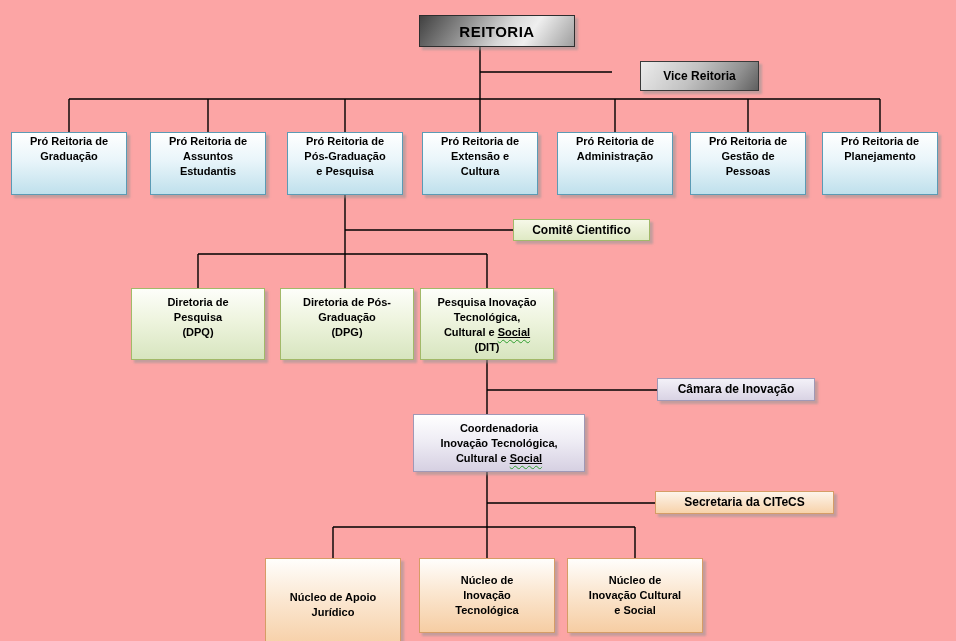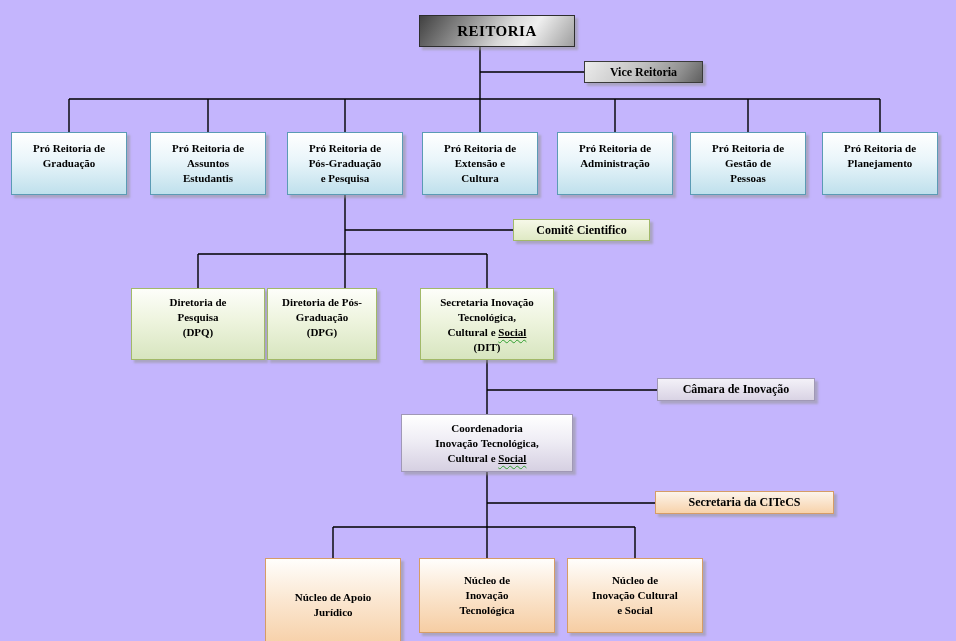--- a/index.html
+++ b/index.html
@@ -1,31 +1,31 @@
 <!DOCTYPE html>
 <html style="--connector: #000000; --blue_border: #5b9bb5; --blue_fill: #bfe0ec; --green_border: #a2b969; --green_fill: #d7e5bf; --purple_border: #a098b6; --purple_fill: #d6d0e2; --orange_border: #d69c66; --orange_fill: #f6cda3; --squiggle: #2f9e2f;"><head>
 <meta charset="utf-8">
 <style>
   html,body { margin:0; padding:0; background:#ffffff; }
   body { width:956px; height:641px; font-family:"Liberation Sans", sans-serif; }
-  .stage { position:relative; width:956px; height:641px; overflow:hidden; background:#c4b5fd;font-family:Liberation Serif, serif; }
+  .stage { position:relative; width:956px; height:641px; overflow:hidden; background:#fca5a5; }
 
   svg.connectors { position:absolute; left:0; top:0; z-index:1; }
   .conn { stroke:var(--connector,#000000); stroke-width:1.4; fill:none; }
 
   .node {
     position:absolute; z-index:2; box-sizing:border-box;
     text-align:center; font-weight:bold; color:#000;
     font-size:11px; line-height:15px;
     box-shadow:3px 3px 2px rgba(150,150,150,.55);
   }
   .lbl { white-space:pre-line; }
 
   
-  .top-text { padding-top:8px; }
+  .top-text { padding-top:1px; }
 
   
   .mid-text { display:flex; flex-direction:column; align-items:center; justify-content:center; }
 
   .gray-root {
     border:1.5px solid #2e2e2e;
     background:linear-gradient(125deg,#414141 0%,#8a8a8a 28%,#d8d8d8 55%,#efefef 70%,#9e9e9e 100%);
     font-size:15px; letter-spacing:.5px;
   }
   .gray-sub {
@@ -43,20 +43,21 @@
     padding-top:6px;
   }
   .green-ribbon {
     border:1.4px solid var(--green_border,#a2b969);
     background:linear-gradient(to bottom,#f6f8e8 0%,#dfe9c4 100%);
     font-size:12px;
   }
   .purple {
     border:1.4px solid var(--purple_border,#a098b6);
     background:linear-gradient(to bottom,#ffffff 0%,#efedf5 45%,var(--purple_fill,#d6d0e2) 100%);
+    margin-left:12px;
   }
   .purple-ribbon {
     border:1.4px solid var(--purple_border,#a098b6);
     background:linear-gradient(to bottom,#f3f1f8 0%,#d9d3e4 100%);
     font-size:12px;
     align-items:center;
   }
   .orange {
     border:1.4px solid var(--orange_border,#d69c66);
     background:linear-gradient(to bottom,#fffefc 0%,#fbe7d1 45%,var(--orange_fill,#f6cda3) 100%);
@@ -83,21 +84,21 @@
     <path class="conn" d="M198 254 H487 M198 254 V288 M345 254 V288 M487 254 V288"></path>
     <path class="conn" d="M487 360 V414 M487 390 H657"></path>
     <path class="conn" d="M487 472 V527 M487 503 H655"></path>
     <path class="conn" d="M333 527 H635 M333 527 V558 M487 527 V558 M635 527 V558"></path>
   </svg>
 
   <div class="node gray-root mid-text" style="left:419px;top:15px;width:156px;height:32px">
     <div class="lbl">REITORIA</div>
   </div>
 
-  <div class="node gray-sub mid-text" style="left:584px;top:61px;width:119px;height:22px">
+  <div class="node gray-sub mid-text" style="left:640px;top:61px;width:119px;height:30px">
     <div class="lbl">Vice Reitoria</div>
   </div>
 
   <div class="node blue top-text" style="left:11px;top:132px;width:116px;height:63px">
     <div class="lbl">Pró Reitoria de
 Graduação</div>
   </div>
   <div class="node blue top-text" style="left:150px;top:132px;width:116px;height:63px">
     <div class="lbl">Pró Reitoria de
 Assuntos
@@ -129,27 +130,27 @@
 
   <div class="node green" style="left:131px;top:288px;width:134px;height:72px">
     <div class="lbl">Diretoria de
 Pesquisa
 (DPQ)</div>
   </div>
 
   <div class="node green-ribbon mid-text" style="left:513px;top:219px;width:137px;height:22px">
     <div class="lbl">Comitê Cientifico</div>
   </div>
-  <div class="node green" style="left:267px;top:288px;width:110px;height:72px">
+  <div class="node green" style="left:280px;top:288px;width:134px;height:72px">
     <div class="lbl">Diretoria de Pós-
 Graduação
 (DPG)</div>
   </div>
   <div class="node green" style="left:420px;top:288px;width:134px;height:72px">
-    <div class="lbl">Secretaria Inovação
+    <div class="lbl">Pesquisa Inovação
 Tecnológica,</div>
     <div class="lbl"><span>Cultural e </span><span class="u"><span class="wavy">Social</span></span></div>
     <div class="lbl">(DIT)</div>
   </div>
 
   <div class="node purple-ribbon mid-text" style="left:657px;top:378px;width:158px;height:23px">
     <div class="lbl">Câmara de Inovação</div>
   </div>
 
   <div class="node purple mid-text" style="left:401px;top:414px;width:172px;height:58px">

